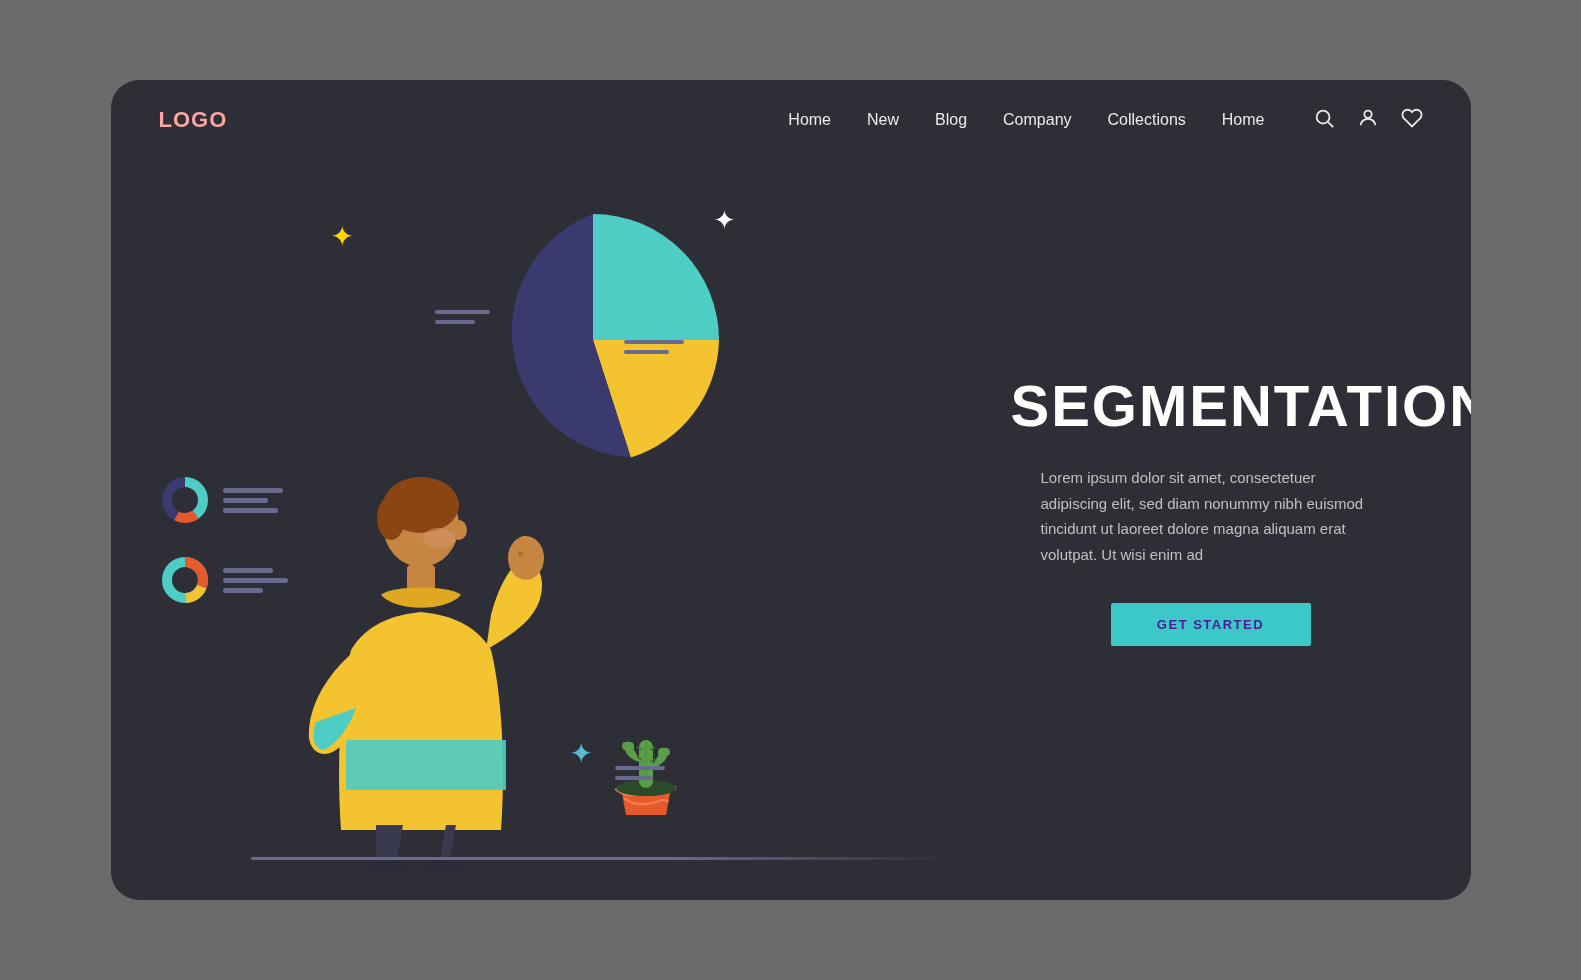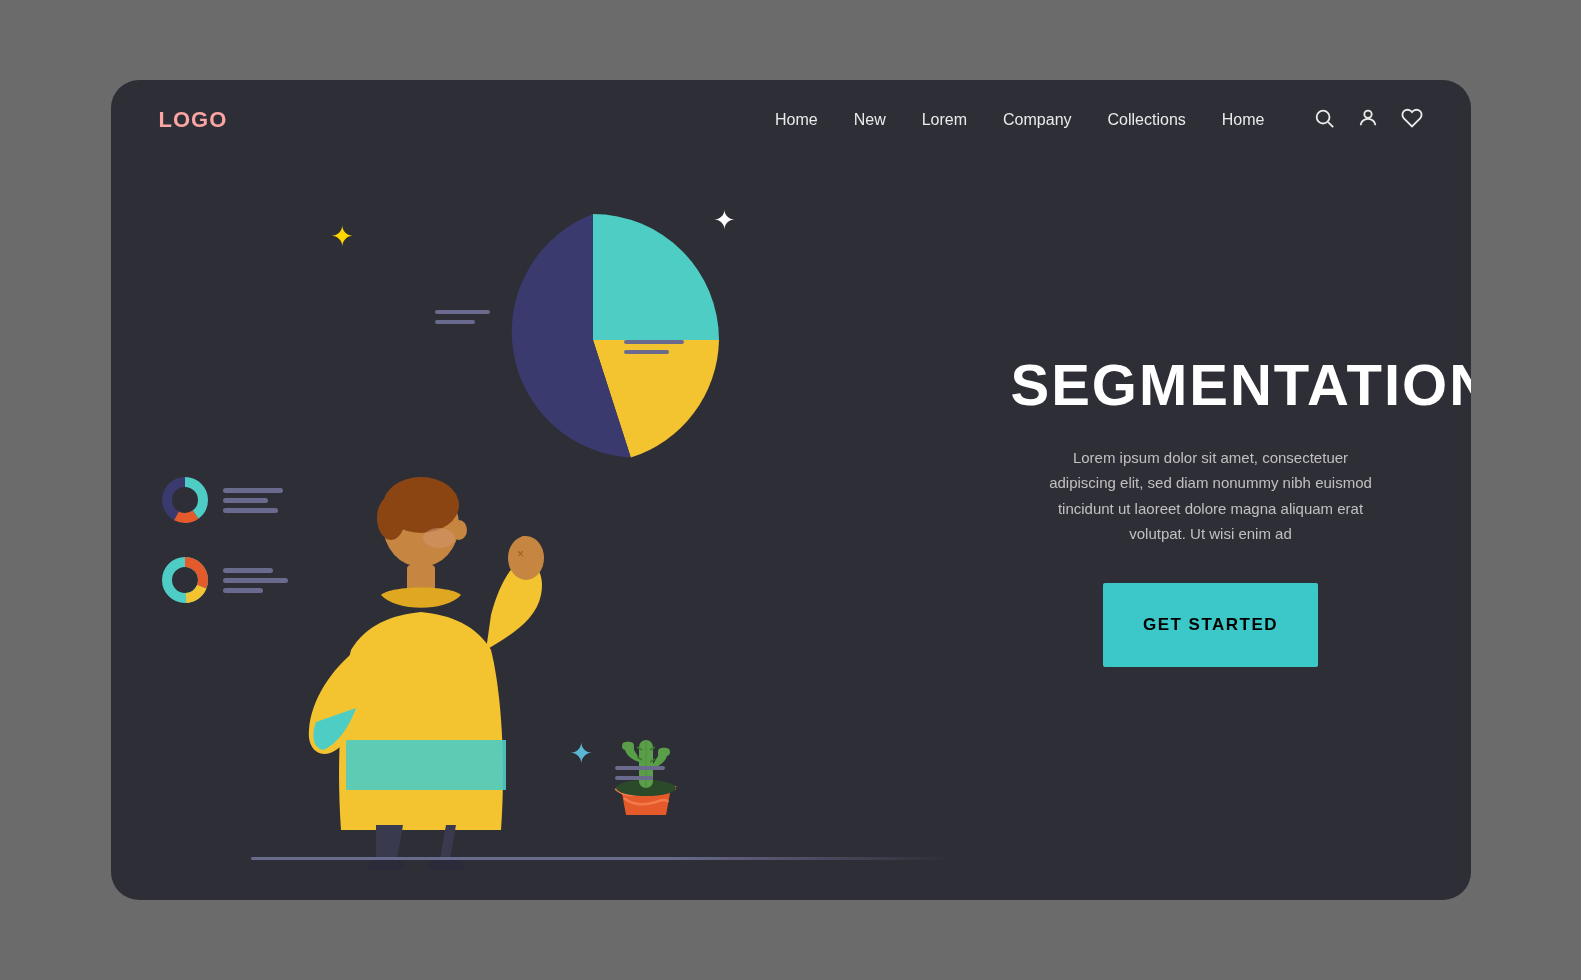--- a/index.html
+++ b/index.html
@@ -217,32 +217,32 @@
       letter-spacing: 2px;
       line-height: 1.1;
       margin-bottom: 28px;
       text-transform: uppercase;
     }
 
     .hero-description {
       font-size: 15px;
       color: #c0c0c0;
       line-height: 1.7;
-      text-align: center;
+      text-align: left;
       margin-bottom: 36px;
       max-width: 340px;
       align-self: center;
     }
 
     .cta-button {
       background-color: #3cc8c8;
-      color: #000000;
+      color: #4c1d95;
       border: none;
-      padding: 32px 40px;
-      font-size: 17px;
+      padding: 14px 40px;
+      font-size: 13px;
       font-weight: 600;
       letter-spacing: 1.5px;
       cursor: pointer;
       border-radius: 2px;
       align-self: center;
       text-transform: uppercase;
       min-width: 200px;
     }
 
     
@@ -272,21 +272,21 @@
     <div class="logo">LOGO</div>
 
     <ul class="nav-links">
       <li>
         <a>Home</a>
       </li>
       <li>
         <a>New</a>
       </li>
       <li>
-        <a>Lorem</a>
+        <a>Blog</a>
       </li>
       <li>
         <a>Company</a>
       </li>
       <li>
         <a>Collections</a>
       </li>
       <li>
         <a>Home</a>
       </li>

